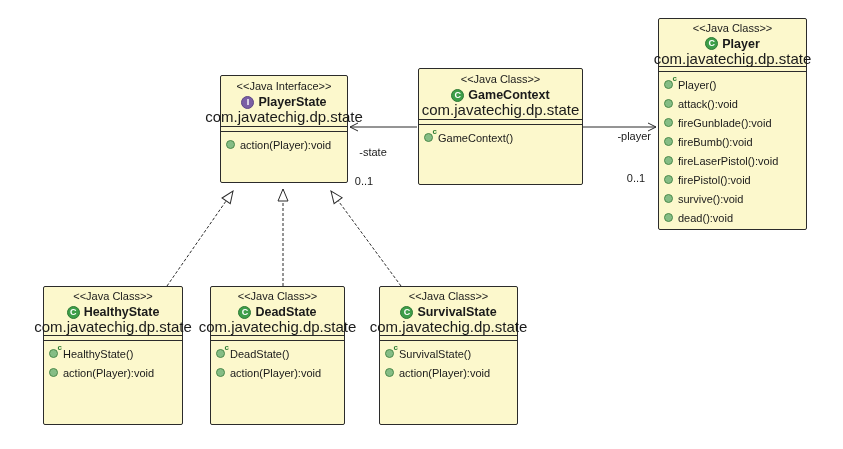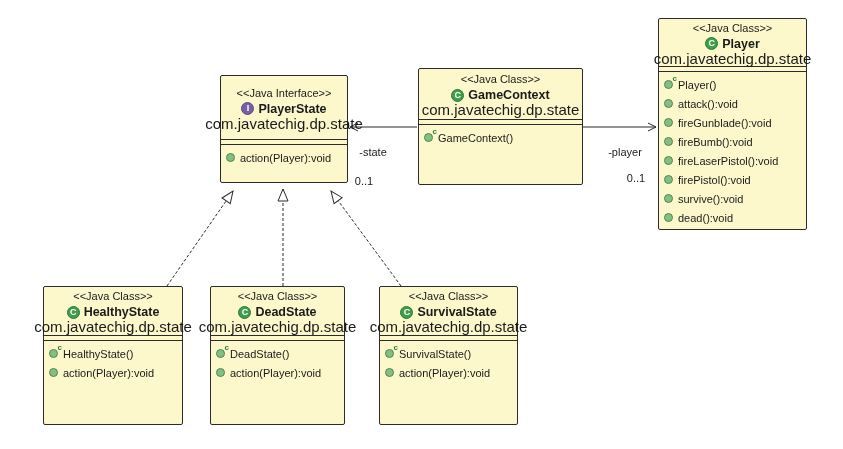--- a/index.html
+++ b/index.html
@@ -54,25 +54,25 @@
     </defs>
     <line x1="417" y1="127" x2="350" y2="127" stroke="#2b2b2b" stroke-width="1" marker-end="url(#vee)"></line>
     <line x1="583" y1="127" x2="656" y2="127" stroke="#2b2b2b" stroke-width="1" marker-end="url(#vee)"></line>
     <line x1="167" y1="286" x2="233" y2="191" stroke="#2b2b2b" stroke-width="1" stroke-dasharray="3,2" marker-end="url(#tri)"></line>
     <line x1="283" y1="286" x2="283" y2="189" stroke="#2b2b2b" stroke-width="1" stroke-dasharray="3,2" marker-end="url(#tri)"></line>
     <line x1="401" y1="286" x2="331" y2="191" stroke="#2b2b2b" stroke-width="1" stroke-dasharray="3,2" marker-end="url(#tri)"></line>
   </svg>
 
   <div class="edge-label" style="left:350px;top:104px;width:46px;">-state</div>
   <div class="edge-label" style="left:346px;top:133px;width:36px;">0..1</div>
-  <div class="edge-label" style="left:599px;top:104px;width:52px;">-player</div>
+  <div class="edge-label" style="left:599px;top:88px;width:52px;text-align:right;">-player</div>
   <div class="edge-label" style="left:618px;top:130px;width:36px;">0..1</div>
 
   <div class="uml-box" style="left:220px;top:75px;width:128px;height:108px;">
-    <div class="uml-title" style="height:64px;">
+    <div class="uml-title" style="height:51px;">
       <div class="stereotype">&lt;&lt;Java Interface&gt;&gt;</div>
       <div class="name-row">
         <span class="type-icon icon-interface">
             <span>I</span>
           </span>
         <span>PlayerState</span>
       </div>
       <div class="pkg">com.javatechig.dp.state</div>
     </div>
     <div class="uml-empty"></div>

